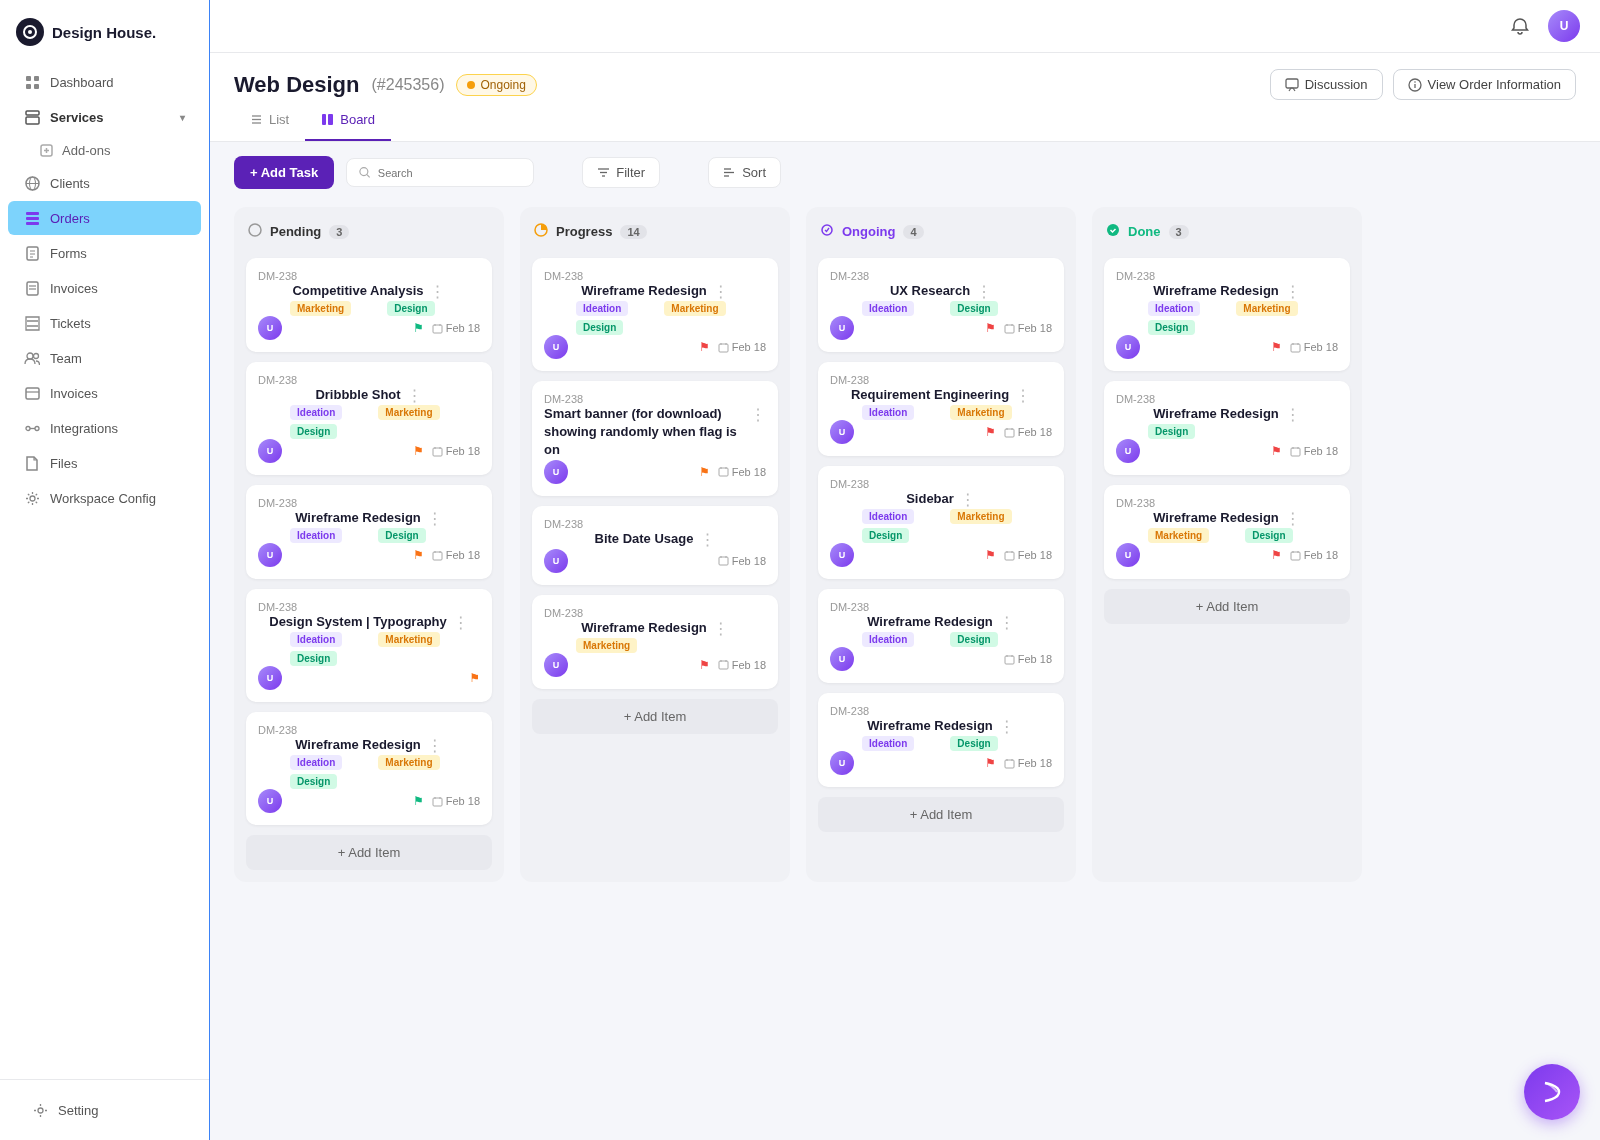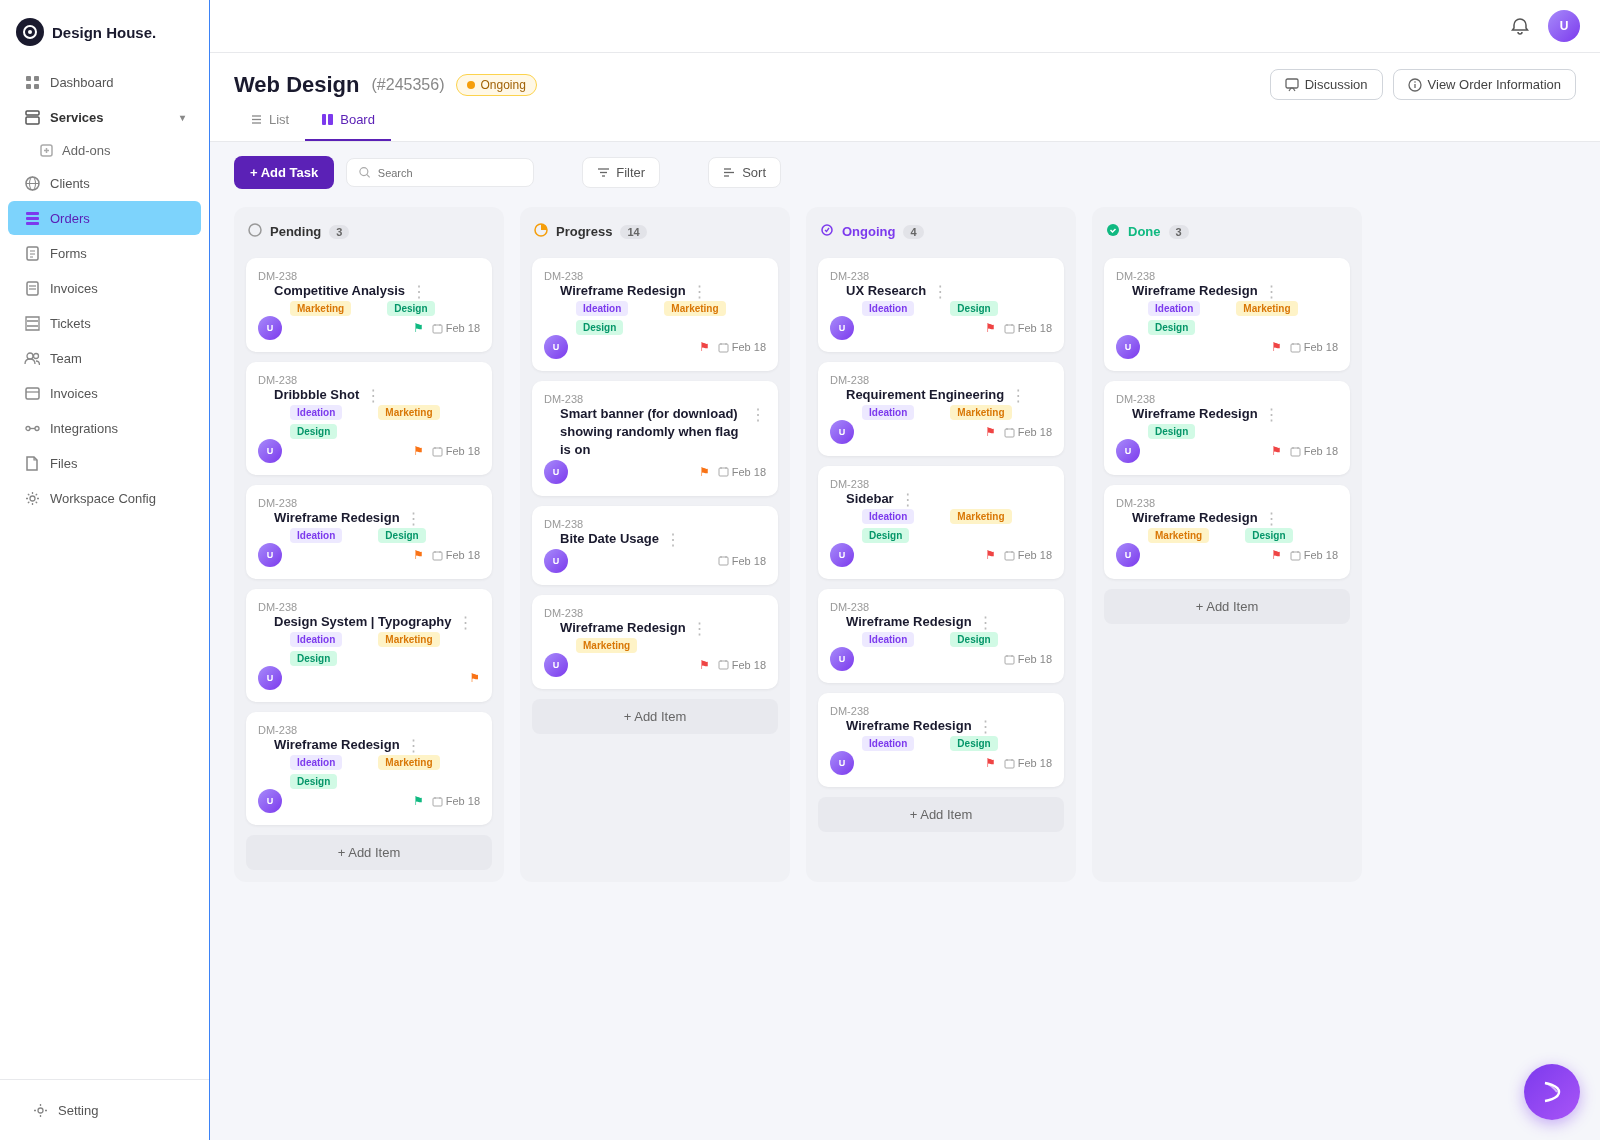--- a/index.html
+++ b/index.html
@@ -274,23 +274,22 @@
       border-radius: 10px;
       padding: 12px;
       box-shadow: 0 1px 3px rgba(0,0,0,0.06);
       display: flex;
       flex-direction: column;
     }
     .card-id { font-size: 11px; color: #999; }
     .card-title-row {
       display: flex;
       align-items: flex-start;
-      justify-content: flex-start;
+      justify-content: center;
       gap: 6px;
-      margin-left: 16px;
     }
     .card-title {
       font-size: 13px;
       font-weight: 600;
       color: #1a1a2e;
       line-height: 1.4;
     }
     .card-more { color: #bbb; cursor: pointer; font-size: 16px; flex-shrink: 0; }
     .card-tags { display: flex; flex-wrap: wrap; gap: 4px; }
     .tag {

